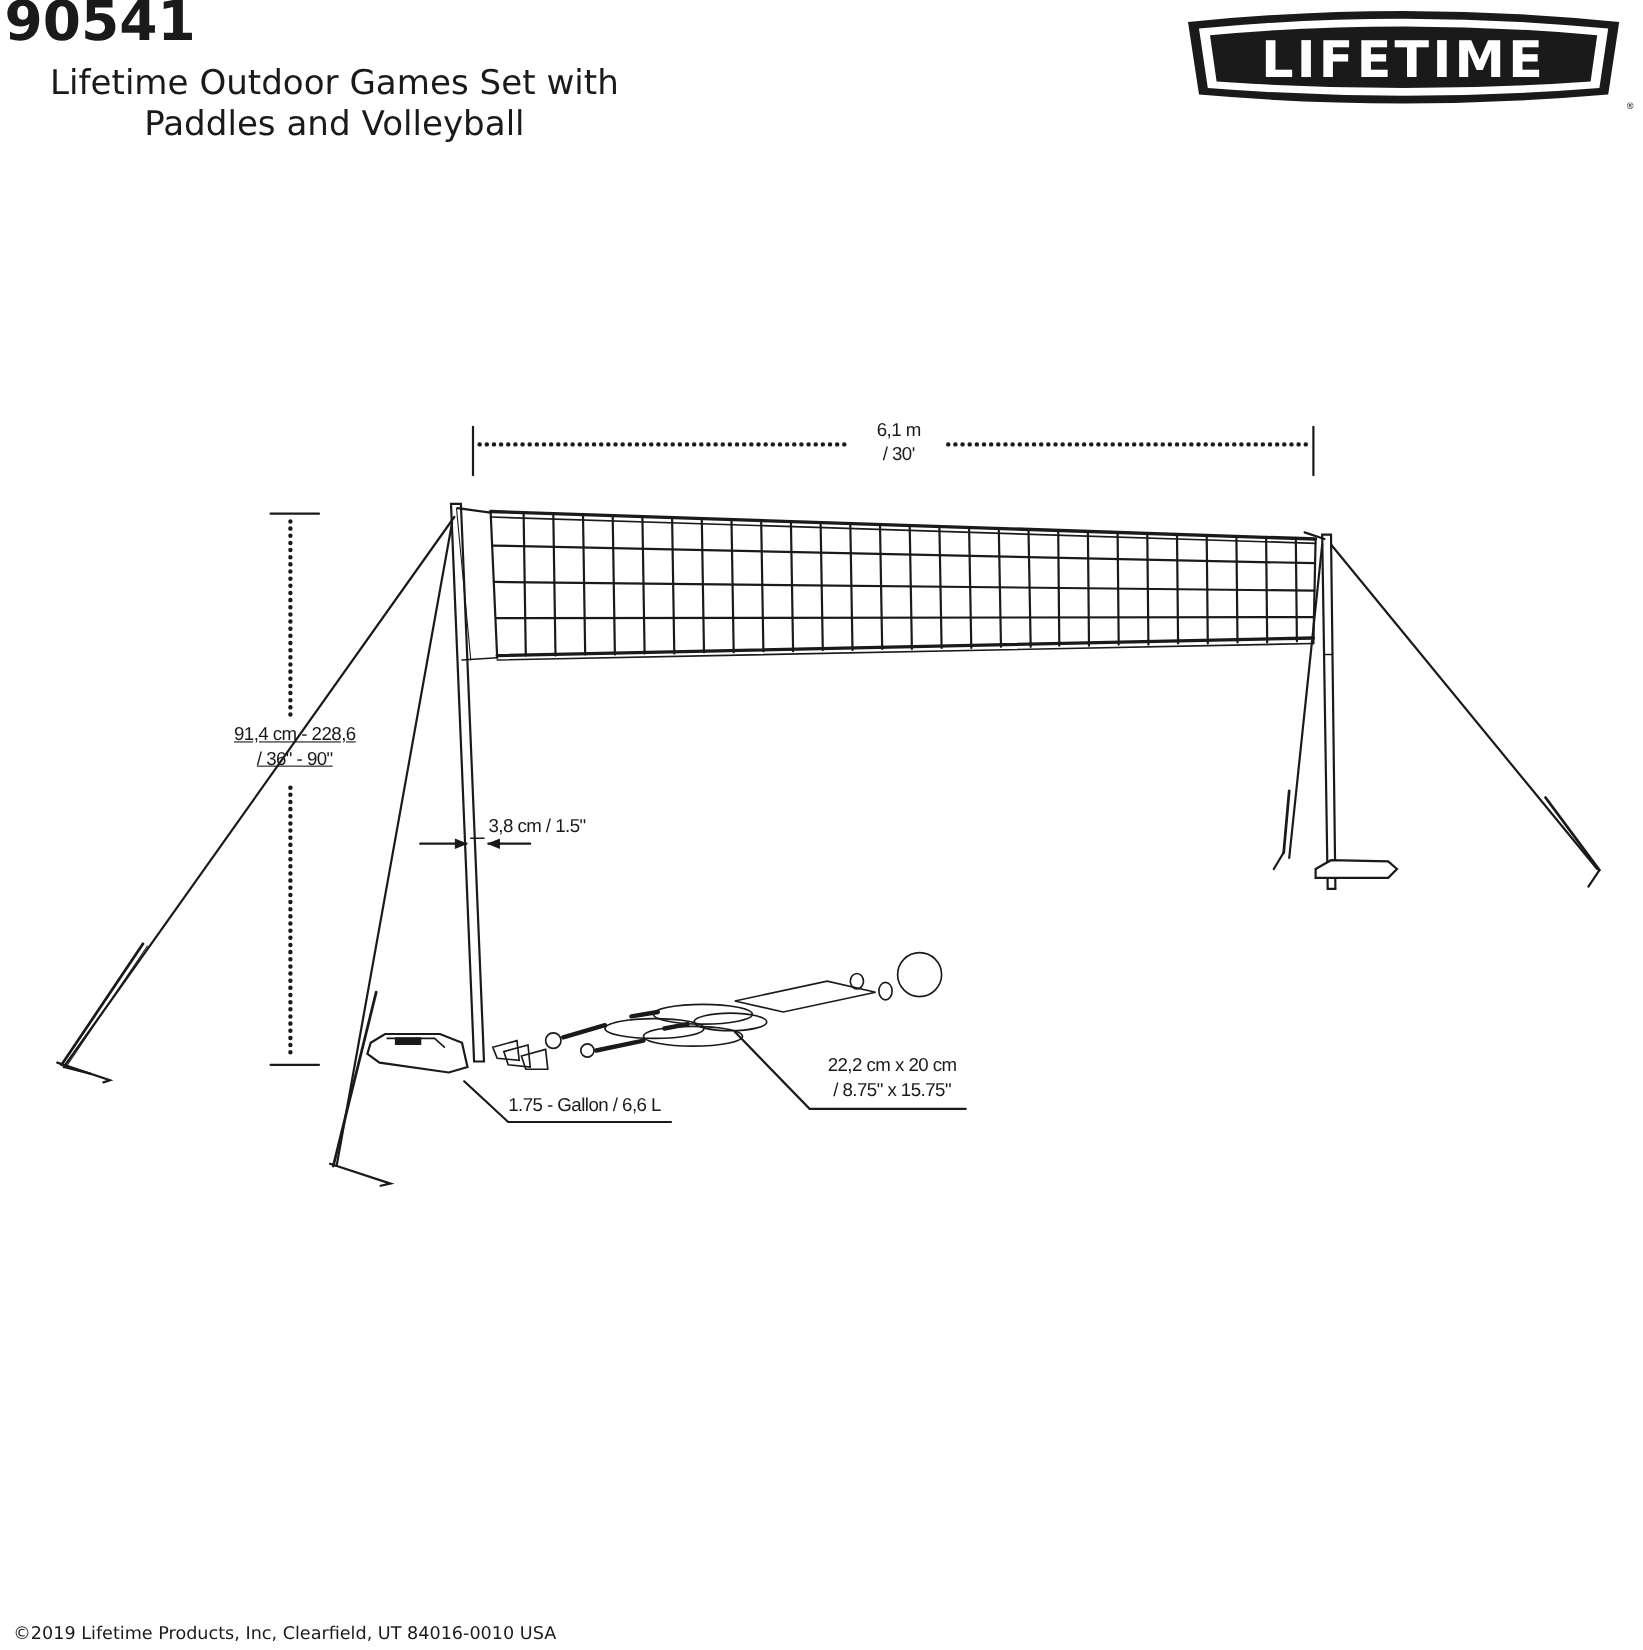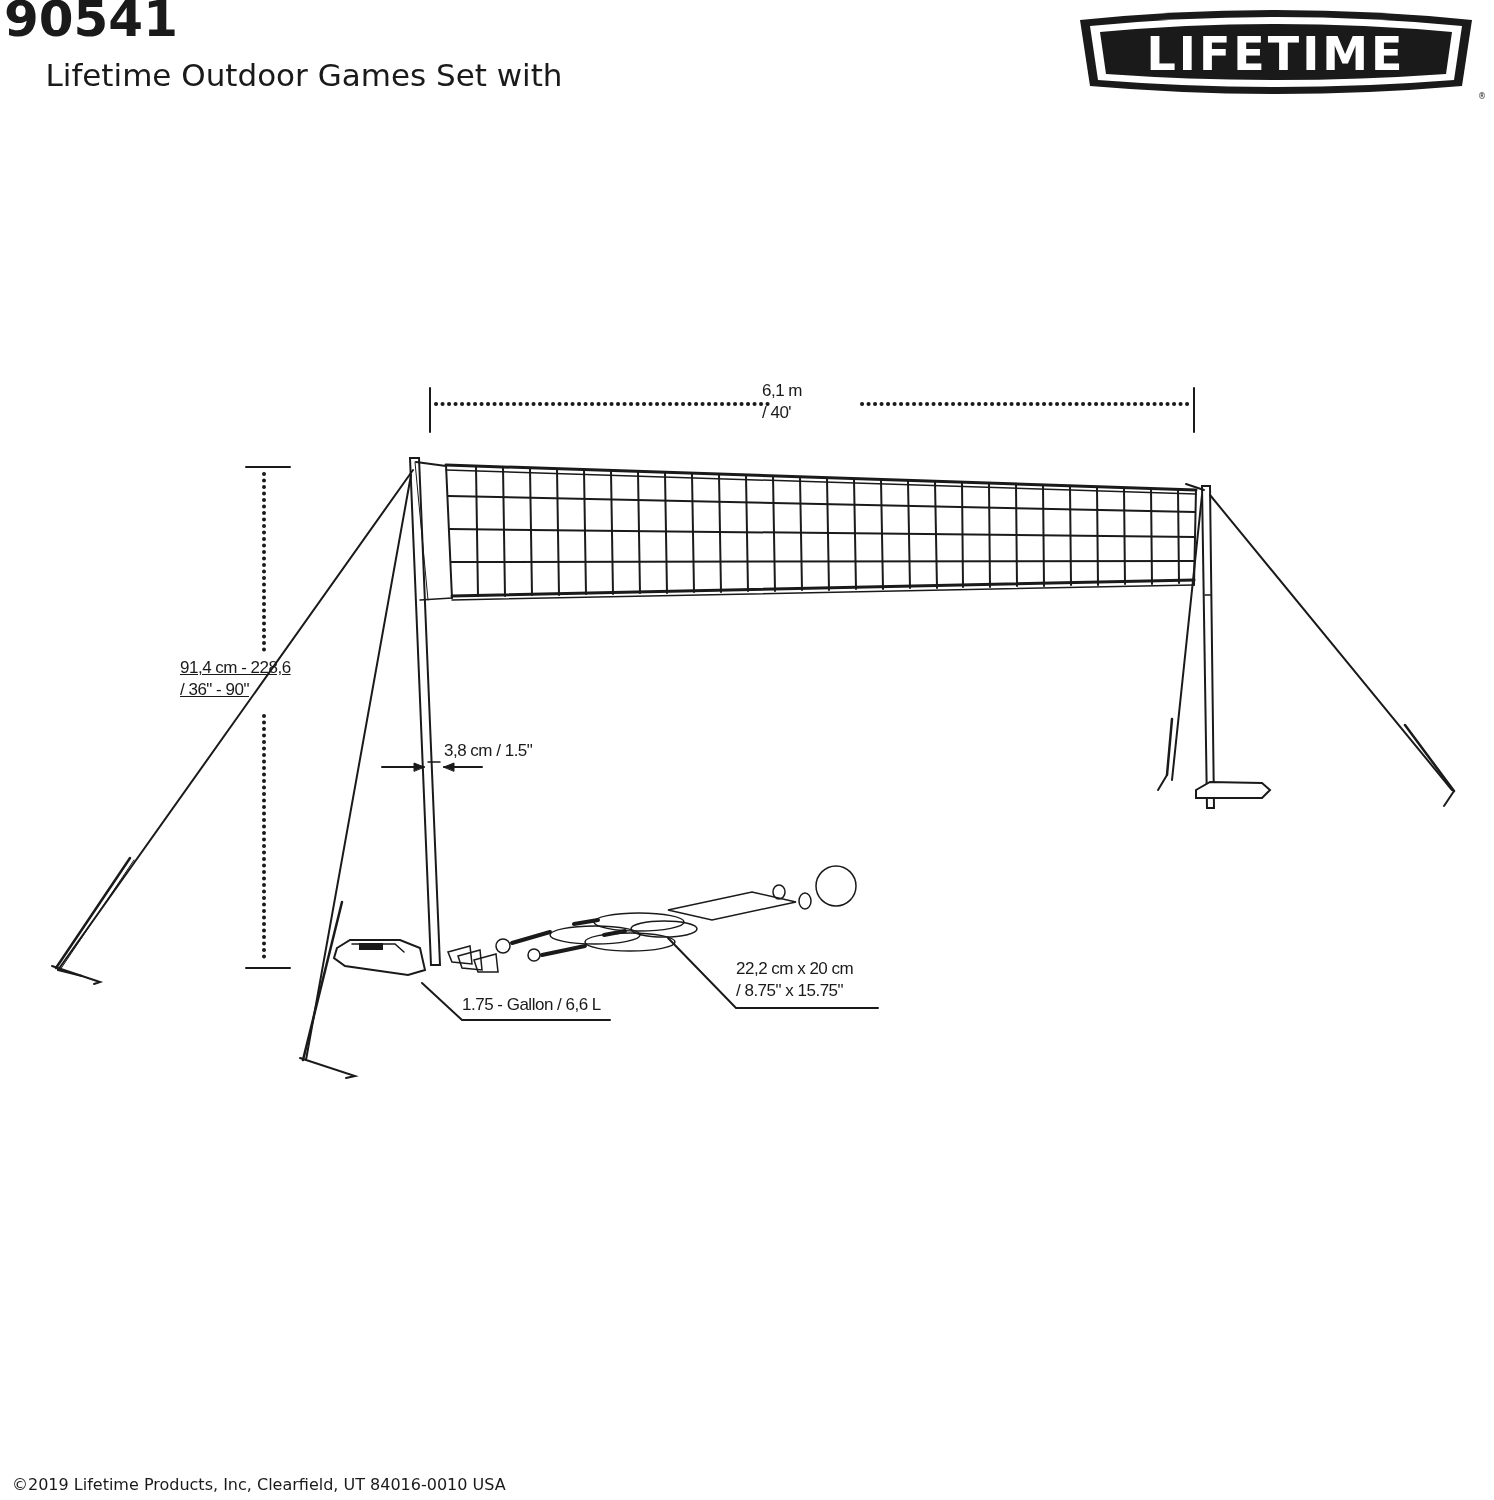--- a/index.html
+++ b/index.html
@@ -6,30 +6,31 @@
   body { width: 1494px; height: 1500px; position: relative; overflow: hidden;
          font-family: "DejaVu Sans", sans-serif; color: #1a1a1a; }
   .model-number { position: absolute; left: 4px; top: -6px; font-size: 50px; font-weight: bold;
                   letter-spacing: 0px; line-height: 1; }
   .product-title { position: absolute; left: 4px; top: 56px; font-size: 31px; line-height: 38px;
                    font-family: "DejaVu Sans", sans-serif; font-weight: normal; width: 600px; text-align: center; }
   .logo { position: absolute; left: 1076px; top: 6px; width: 400px; height: 92px; }
   .registered { position: absolute; left: 1478px; top: 92px; font-size: 8px; }
   .drawing { position: absolute; left: 0; top: 0; width: 1494px; height: 1500px; }
   .dim-label { position: absolute; font-family: "Liberation Sans", sans-serif; font-size: 17px;
-               text-align: left; line-height: 22px; letter-spacing: -0.5px; color: #1a1a1a; }
+               text-align: center; line-height: 22px; letter-spacing: -0.5px; color: #1a1a1a; }
   .footer { position: absolute; left: 0; width: 1494px; top: 1475px; text-align: left;
             font-size: 16px; font-family: "DejaVu Sans", sans-serif; margin-left: 12px; }
 </style>
 </head>
 <body>
 
 <div class="model-number">90541</div>
 <div class="product-title">
   <div>Lifetime Outdoor Games Set with</div>
+  <div>Paddles and Volleyball</div>
 </div>
 
 <svg class="logo" viewBox="0 0 400 92">
   <path d="M4,14 Q200,-6 396,14 L386,80 Q200,96 14,80 Z" fill="#1a1a1a"></path>
   <path d="M14,20 Q200,2 386,20 L378,74 Q200,88 22,74 Z" fill="#ffffff"></path>
   <path d="M24,26 Q200,10 376,26 L370,68 Q200,80 30,68 Z" fill="#1a1a1a"></path>
   <text x="200" y="64" text-anchor="middle" font-family="DejaVu Sans, sans-serif" font-weight="bold" font-size="46" fill="#ffffff" letter-spacing="3">LIFETIME</text>
 </svg>
 <div class="registered">®</div>
 
@@ -163,21 +164,21 @@
 
     <line x1="382" y1="767" x2="424" y2="767" stroke-width="2"></line>
     <path d="M424,767 L414,763 L414,771 Z" fill="#1a1a1a"></path>
     <line x1="444" y1="767" x2="482" y2="767" stroke-width="2"></line>
     <path d="M444,767 L454,763 L454,771 Z" fill="#1a1a1a"></path>
   </g>
 </svg>
 
 <div class="dim-label" style="left:762px; top:380px; width:110px;">
   <div>6,1 m</div>
-  <div>/ 40'</div>
+  <div>/ 30'</div>
 </div>
 
 <div class="dim-label" style="left:180px; top:657px; width:176px;text-decoration:underline;">
   <div>91,4 cm - 228,6</div>
   <div>/ 36" - 90"</div>
 </div>
 
 <div class="dim-label" style="left:444px; top:740px; text-align:left;">3,8 cm / 1.5"</div>
 
 <div class="dim-label" style="left:462px; top:994px; text-align:right;">1.75 - Gallon / 6,6 L</div>

